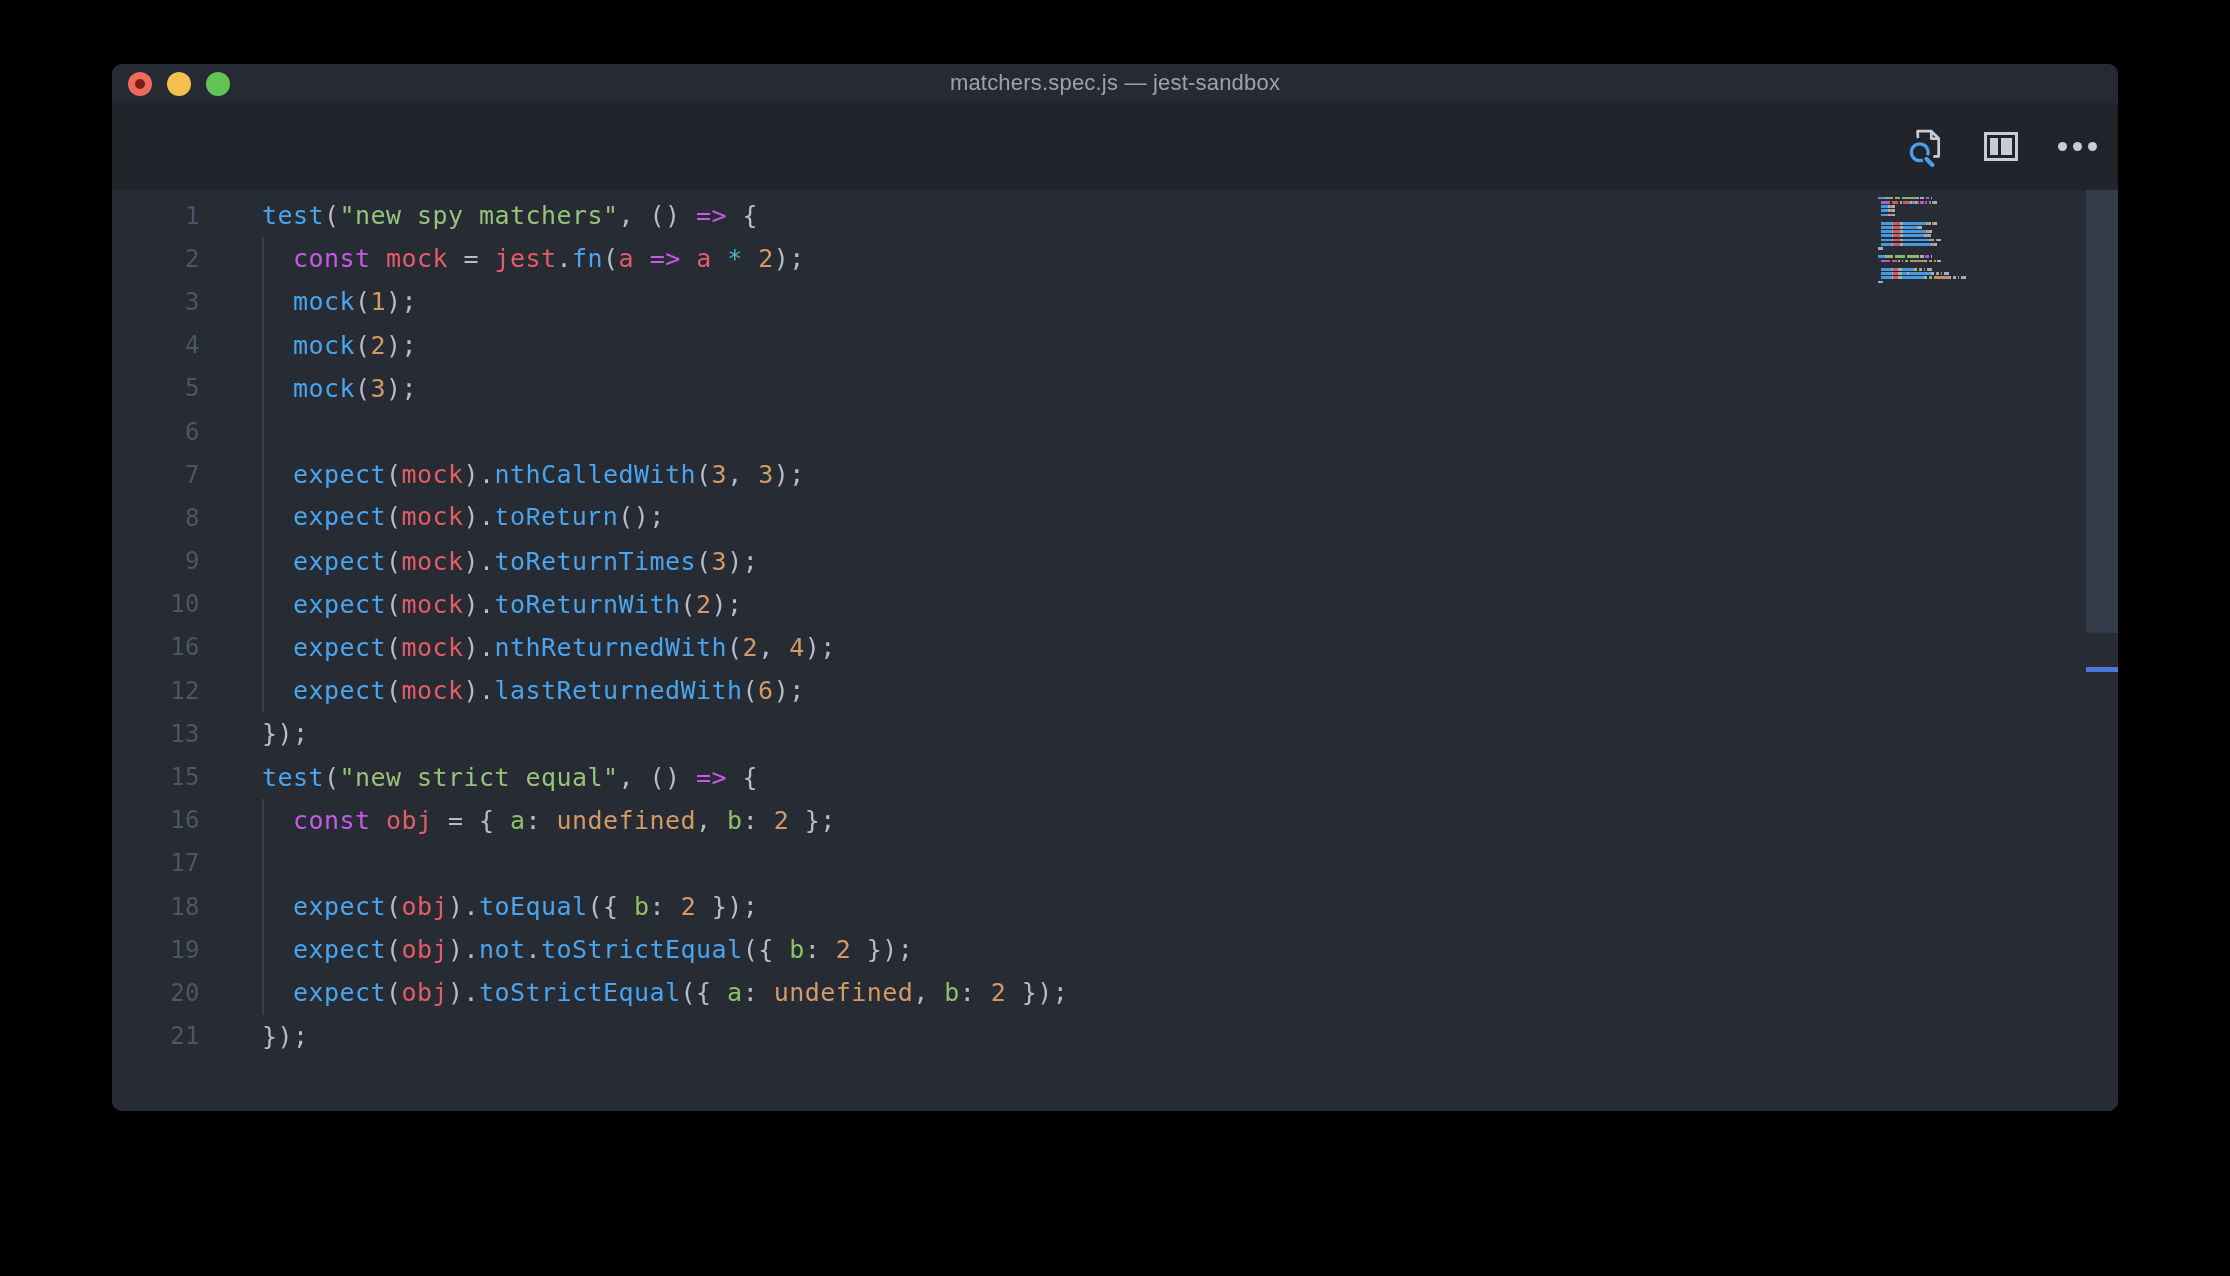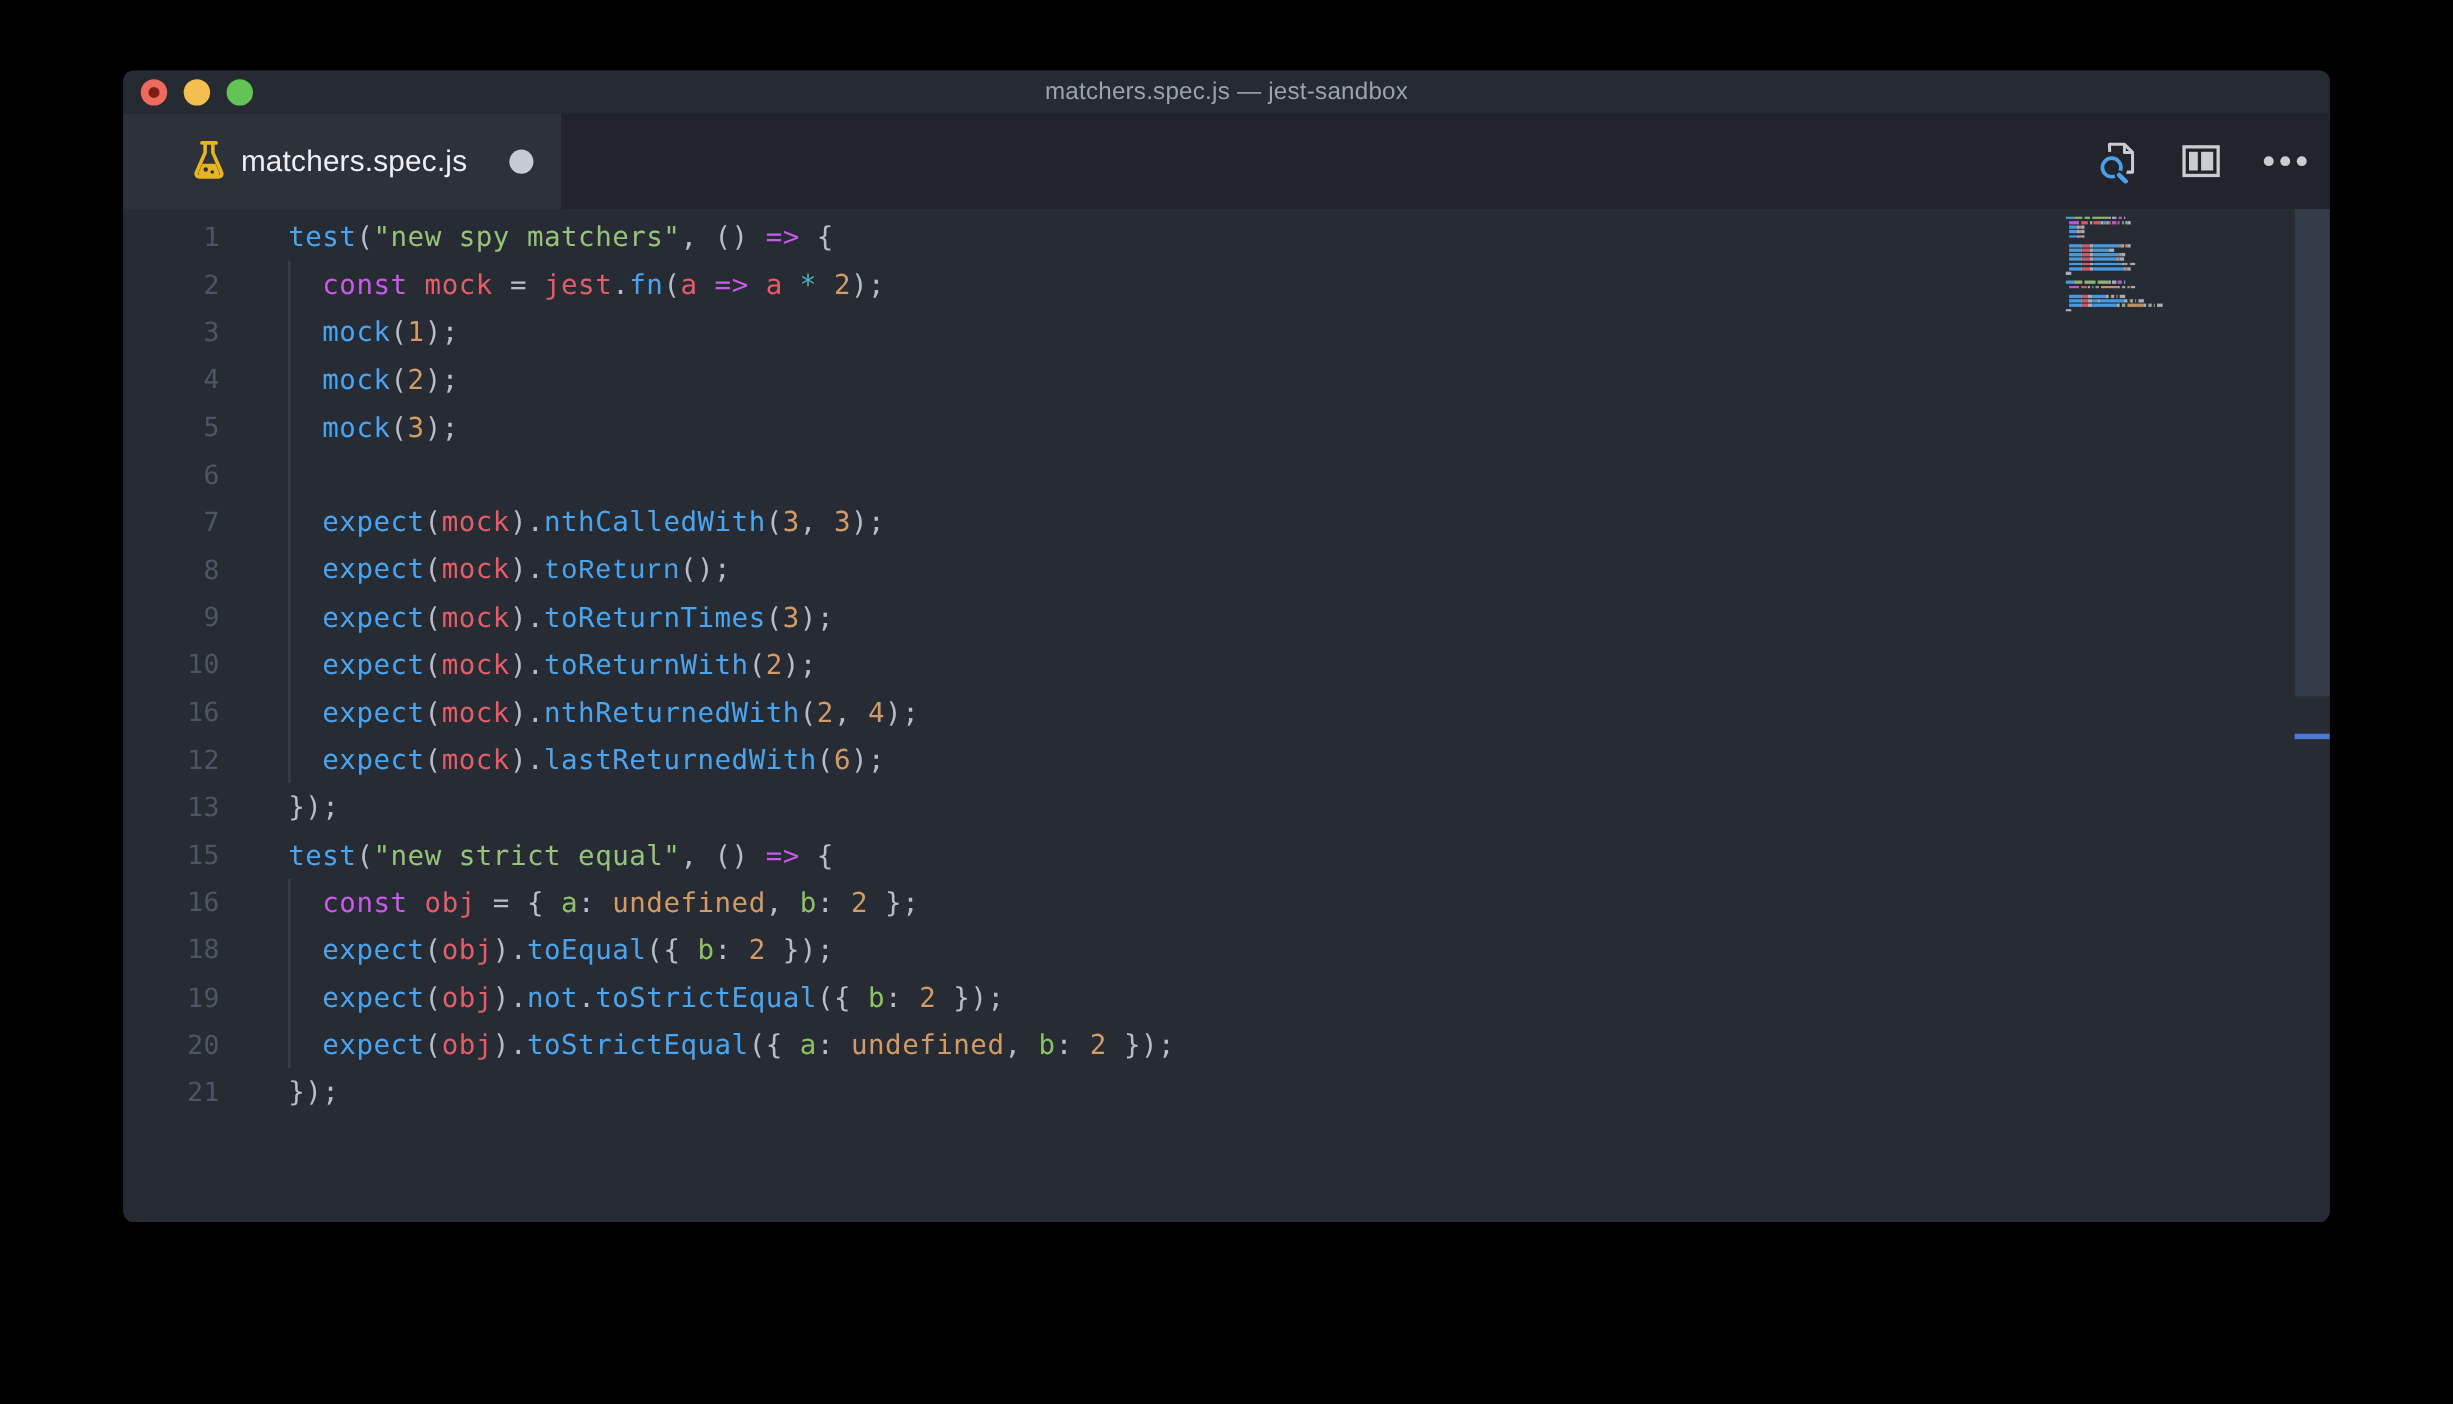--- a/index.html
+++ b/index.html
@@ -62,31 +62,20 @@
       <span class="tl red">
           <span class="tl-dot"></span>
         </span>
       <span class="tl yellow"></span>
       <span class="tl green"></span>
     </div>
     <div class="title">matchers.spec.js — jest-sandbox</div>
   </div>
 
   <div class="tabbar">
-    <div class="tab">
-      <svg class="flask" width="38" height="40" viewBox="0 0 32 34">
-        <path d="M10.5 2.5 H21.5" fill="none" stroke="#e6b322" stroke-width="2.8" stroke-linecap="round"></path>
-        <path d="M13 3 V10 L6.2 25.5 a2.3 2.3 0 0 0 2.1 3.2 H23.7 a2.3 2.3 0 0 0 2.1-3.2 L19 10 V3" fill="none" stroke="#e6b322" stroke-width="2.8" stroke-linejoin="round" stroke-linecap="round"></path>
-        <path d="M11 18.5 H21 l3.2 7.2 a1.1 1.1 0 0 1-1 1.6 H8.8 a1.1 1.1 0 0 1-1-1.6 Z" fill="#e6b322"></path>
-        <circle cx="13.5" cy="23" r="1.7" fill="#2c313a"></circle>
-        <circle cx="18.5" cy="25" r="1.4" fill="#2c313a"></circle>
-      </svg>
-      <span class="tab-label">matchers.spec.js</span>
-      <span class="moddot"></span>
-    </div>
 
     <div class="toolbar">
       <span class="tool">
         <svg width="38" height="40" viewBox="0 0 36 38">
           <path d="M11 4 H24 L31 11 V28 H12 Z" fill="none" stroke="#c9ccd1" stroke-width="2.6" stroke-linejoin="round"></path>
           <path d="M24 4 V11 H31" fill="none" stroke="#c9ccd1" stroke-width="2.6" stroke-linejoin="round"></path>
           <circle cx="13" cy="24" r="9.5" fill="none" stroke="#21252b" stroke-width="8"></circle>
           <circle cx="13" cy="24" r="8" fill="#21252b" stroke="#4aa0e8" stroke-width="3.2"></circle>
           <path d="M19.5 30.5 L25 36" stroke="#21252b" stroke-width="8" stroke-linecap="round"></path>
           <path d="M19.5 30.5 L25 36" stroke="#4aa0e8" stroke-width="4" stroke-linecap="round"></path>
@@ -172,20 +161,25 @@
         <div class="line">
           <span class="ln">15</span>
           <span class="ct" style="padding-left: 62px;"><span style="color: rgb(74, 165, 240);">test</span><span style="color: rgb(182, 189, 202);">(</span><span style="color: rgb(151, 194, 121);">"new strict equal"</span><span style="color: rgb(182, 189, 202);">, () </span><span style="color: rgb(199, 90, 232);">=&gt;</span><span style="color: rgb(182, 189, 202);"> {</span></span>
         </div>
         <div class="line">
           <span class="ln">16</span>
           <span class="guide"></span>
           <span class="ct" style="padding-left: 93px;"><span style="color: rgb(199, 90, 232);">const </span><span style="color: rgb(226, 93, 103);">obj</span><span style="color: rgb(182, 189, 202);"> = { </span><span style="color: rgb(140, 194, 101);">a</span><span style="color: rgb(182, 189, 202);">: </span><span style="color: rgb(209, 154, 102);">undefined</span><span style="color: rgb(182, 189, 202);">, </span><span style="color: rgb(140, 194, 101);">b</span><span style="color: rgb(182, 189, 202);">: </span><span style="color: rgb(209, 154, 102);">2</span><span style="color: rgb(182, 189, 202);"> };</span></span>
         </div>
         <div class="line">
+          <span class="ln">17</span>
+          <span class="guide"></span>
+          <span class="ct" style="padding-left: 62px;"></span>
+        </div>
+        <div class="line">
           <span class="ln">18</span>
           <span class="guide"></span>
           <span class="ct" style="padding-left: 93px;"><span style="color: rgb(74, 165, 240);">expect</span><span style="color: rgb(182, 189, 202);">(</span><span style="color: rgb(226, 93, 103);">obj</span><span style="color: rgb(182, 189, 202);">).</span><span style="color: rgb(74, 165, 240);">toEqual</span><span style="color: rgb(182, 189, 202);">({ </span><span style="color: rgb(140, 194, 101);">b</span><span style="color: rgb(182, 189, 202);">: </span><span style="color: rgb(209, 154, 102);">2</span><span style="color: rgb(182, 189, 202);"> });</span></span>
         </div>
         <div class="line">
           <span class="ln">19</span>
           <span class="guide"></span>
           <span class="ct" style="padding-left: 93px;"><span style="color: rgb(74, 165, 240);">expect</span><span style="color: rgb(182, 189, 202);">(</span><span style="color: rgb(226, 93, 103);">obj</span><span style="color: rgb(182, 189, 202);">).</span><span style="color: rgb(74, 165, 240);">not</span><span style="color: rgb(182, 189, 202);">.</span><span style="color: rgb(74, 165, 240);">toStrictEqual</span><span style="color: rgb(182, 189, 202);">({ </span><span style="color: rgb(140, 194, 101);">b</span><span style="color: rgb(182, 189, 202);">: </span><span style="color: rgb(209, 154, 102);">2</span><span style="color: rgb(182, 189, 202);"> });</span></span>
         </div>
         <div class="line">

